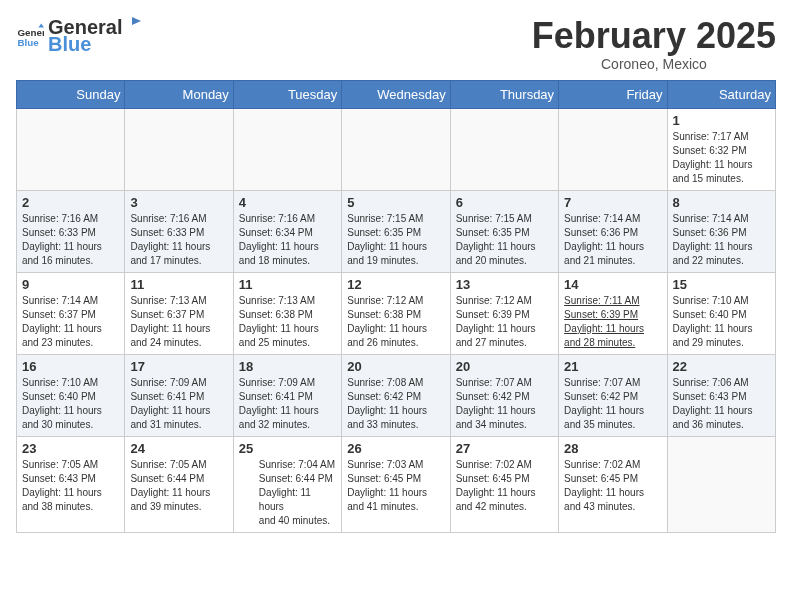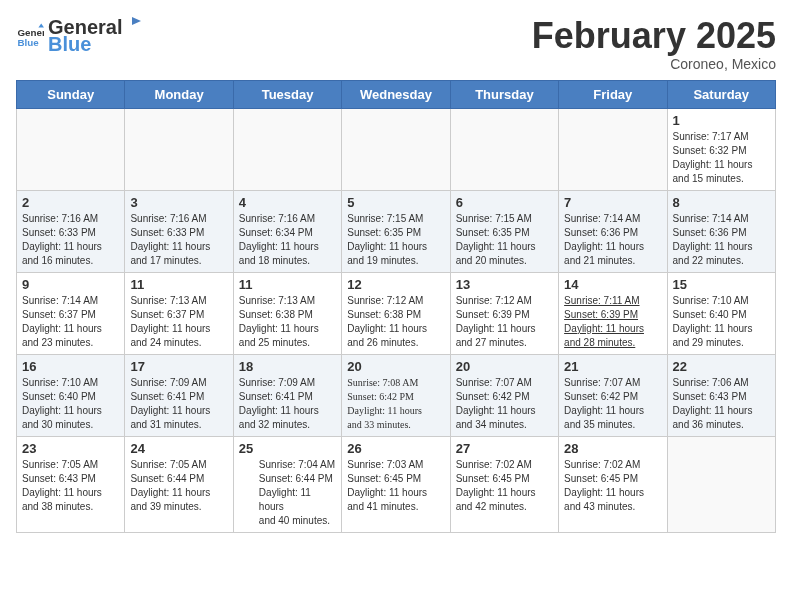--- a/index.html
+++ b/index.html
@@ -19,44 +19,44 @@
     .logo {
       display: flex;
       align-items: center;
       gap: 4px;
     }
     .logo-icon {
       width: 28px;
       height: 28px;
     }
     .title-area {
-      text-align: right;
+      text-align: center;
     }
     .main-title {
       font-size: 36px;
       font-weight: bold;
       color: #333;
       line-height: 1.1;
     }
     .subtitle {
       font-size: 14px;
       color: #555;
     }
     .calendar {
       width: 100%;
       border-collapse: collapse;
       border: 1px solid #ccc;
     }
     .calendar th {
       background-color: #4a7fc1;
       color: #fff;
       font-size: 13px;
-      font-weight: bold;
+      font-weight: normal;
       padding: 6px 4px;
-      text-align: center;
+      text-align: right;
       border: 1px solid #3a6aaa;
     }
     .calendar td {
       border: 1px solid #ccc;
       vertical-align: top;
       padding: 4px 5px;
       width: 108px;
       min-height: 80px;
       background: #fff;
       font-size: 10.5px;
@@ -254,21 +254,21 @@
         </td>
         <td>
           <span class="day-number">18</span>
           <div class="day-info" style="white-space: pre-line;">Sunrise: 7:09 AM
 Sunset: 6:41 PM
 Daylight: 11 hours
 and 32 minutes.</div>
         </td>
         <td>
           <span class="day-number">20</span>
-          <div class="day-info" style="white-space: pre-line; font-family: Liberation Serif, serif;">Sunrise: 7:08 AM
+          <div class="day-info" style="white-space: pre-line;">Sunrise: 7:08 AM
 Sunset: 6:42 PM
 Daylight: 11 hours
 and 33 minutes.</div>
         </td>
         <td>
           <span class="day-number">20</span>
           <div class="day-info" style="white-space: pre-line;">Sunrise: 7:07 AM
 Sunset: 6:42 PM
 Daylight: 11 hours
 and 34 minutes.</div>

